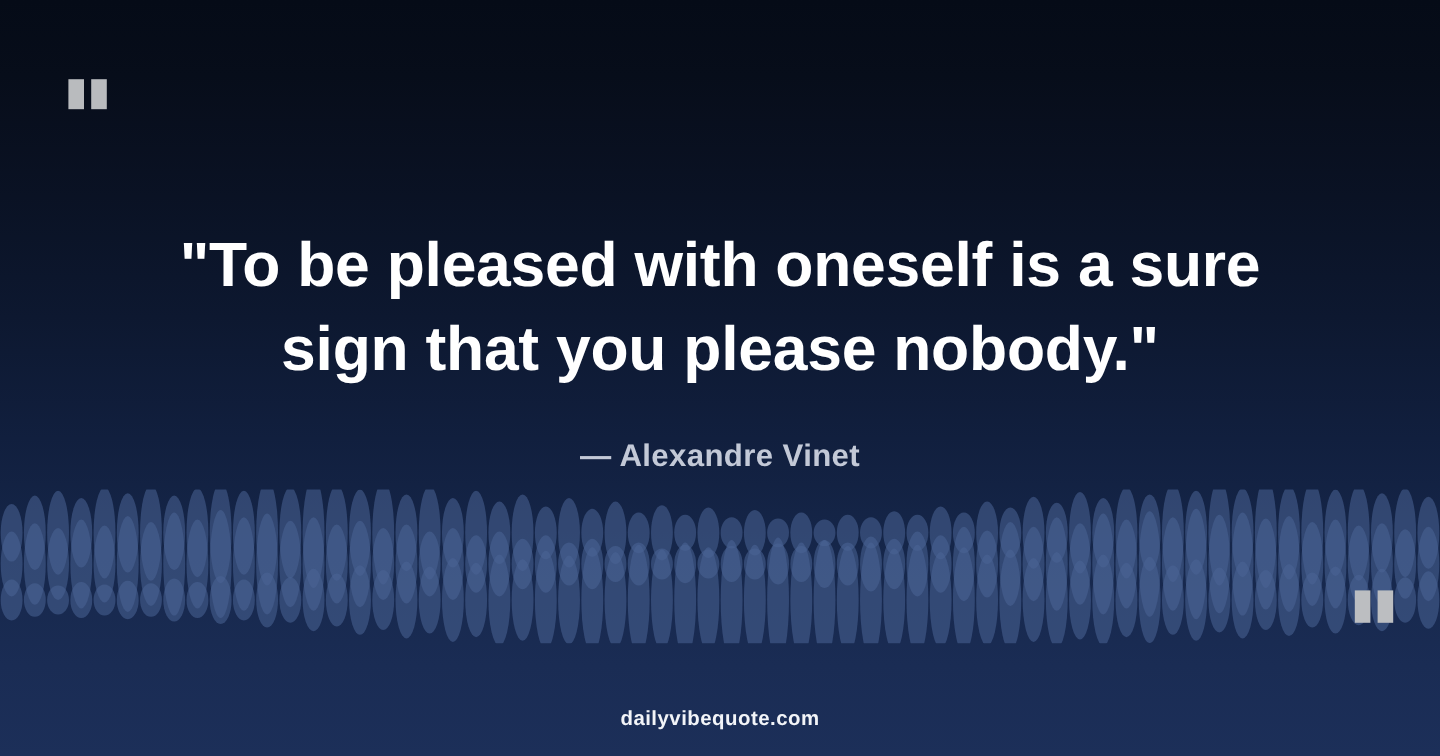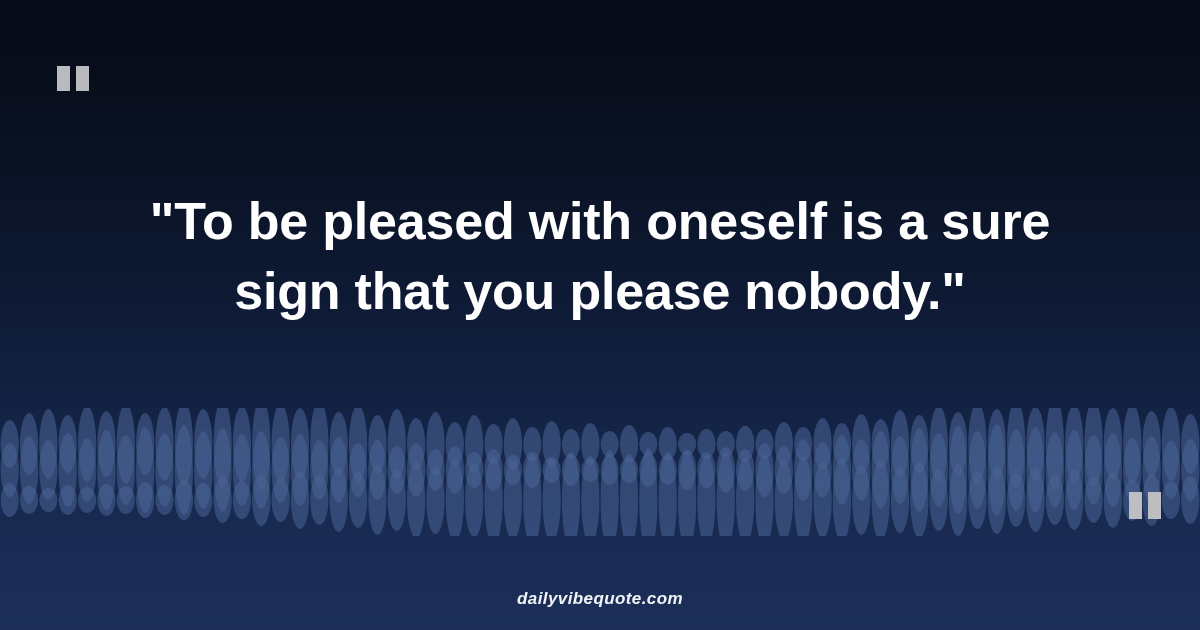--- a/index.html
+++ b/index.html
@@ -114,21 +114,20 @@
     position: absolute;
     left: 0;
     top: 589px;
     width: 1200px;
     text-align: center;
     color: #f2f4f8;
     font-size: 17px;
     font-weight: bold;
     letter-spacing: 0.4px;
     font-family: "Liberation Sans", sans-serif;
-    font-style: italic;
   }
 </style>
 </head>
 <body>
 
 <div id="quote-card">
 
   <div id="waveform-decoration">
     <svg width="1200" height="128" viewBox="0 0 1200 128" xmlns="http://www.w3.org/2000/svg">
       <g id="wave-row-top">
@@ -329,20 +328,21 @@
   <div class="quote-mark" id="quote-mark-top-left">
     <span class="bar"></span>
     <span class="bar"></span>
   </div>
 
   <div id="quote-block">
     <p id="quote-text">"To be pleased with oneself is a sure
 sign that you please nobody."</p>
   </div>
 
+  <div id="quote-attribution">— Alexandre Vinet</div>
 
   <div class="quote-mark" id="quote-mark-bottom-right">
     <span class="bar"></span>
     <span class="bar"></span>
   </div>
 
   <div id="footer-site">dailyvibequote.com</div>
 
 </div>
 

